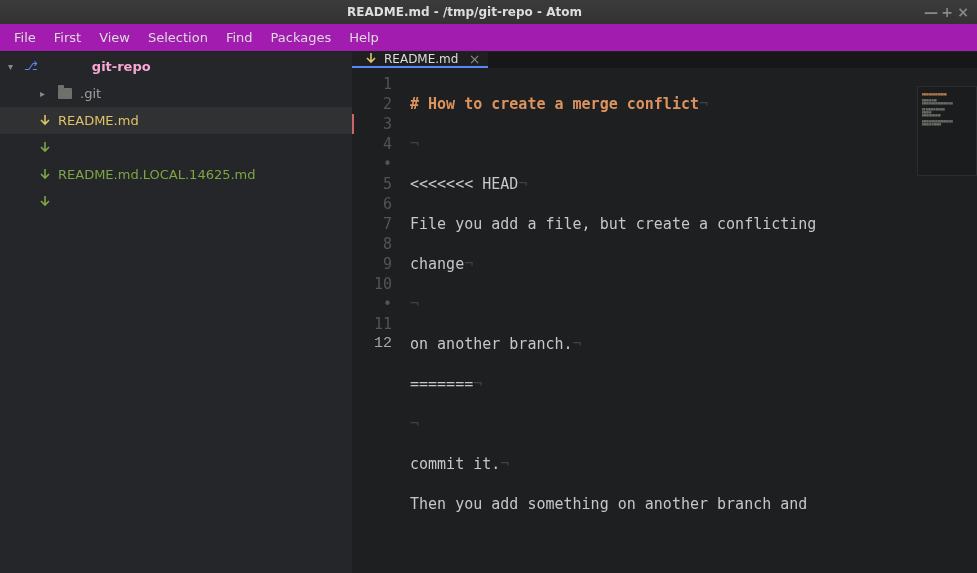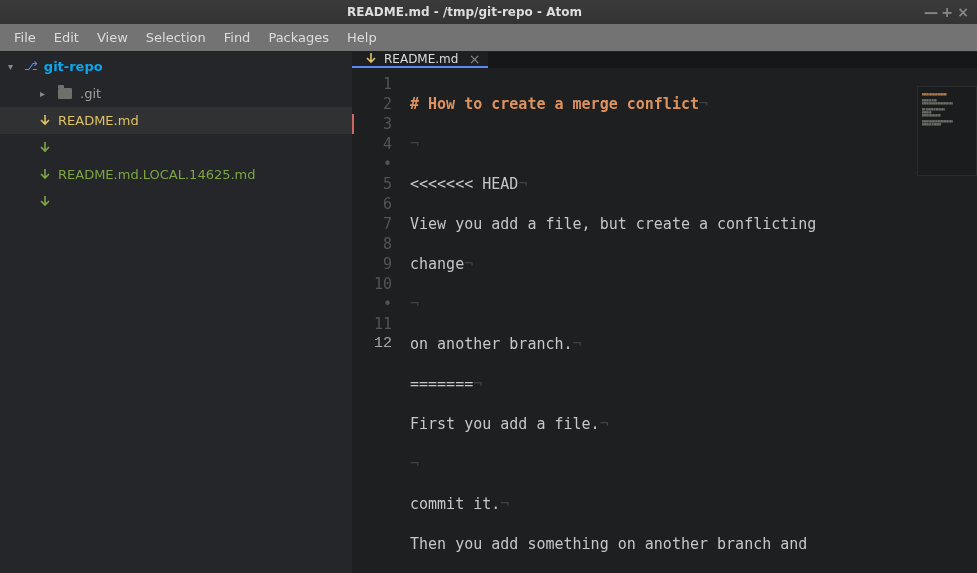--- a/index.html
+++ b/index.html
@@ -1,21 +1,21 @@
 <!DOCTYPE html>
 <html><head>
 <meta charset="utf-8">
 <style>
 * { box-sizing: border-box; margin: 0; padding: 0; }
 body { width: 977px; height: 573px; overflow: hidden; font-family: "DejaVu Sans", "Segoe UI", sans-serif; font-size: 13px; background: #1d1f21; color: #c5c8c6; }
 .window { width: 100%; height: 100%; display: flex; flex-direction: column; }
 .titlebar { height: 24px; background: linear-gradient(#3b3b3b,#333); display: flex; align-items: center; color: #ddd; font-weight: bold; font-size: 12px; padding: 0 6px; }
 .titlebar .title { flex: 1; text-align: center; }
 .titlebar .winbtn { width: 16px; text-align: center; color: #888; cursor: default; font-size: 14px; line-height: 14px; }
-.menubar { height: 28px; background: #737373; display: flex; align-items: center; padding: 0 6px; gap: 2px; border-bottom: 1px solid #222; }
+.menubar { height: 28px; background: #a21caf; display: flex; align-items: center; padding: 0 6px; gap: 2px; border-bottom: 1px solid #222; }
 .menubar .mitem { padding: 4px 8px; color: #ddd; font-size: 13px; border-radius: 3px; }
 .main { flex: 1; display: flex; min-height: 0; }
 .sidebar { width: 352px; background: #242629; display: flex; flex-direction: column; font-size: 13px; color: #b7b9b6; }
 .project-header { display: flex; align-items: center; height: 28px; padding: 0 8px; gap: 6px; color: #a0a39d; }
 .tree { flex: 1; overflow-y: auto; }
 .tree-row { display: flex; align-items: center; height: 27px; padding-left: 28px; gap: 8px; color: #9da19b; }
 .tree-row.lvl1 { padding-left: 40px; }
 .tree-row.selected { background: rgba(255,255,255,0.05); }
 .tree-row .fname { }
 .tree-row .fname.mod { color: #e0c268; }
@@ -50,34 +50,34 @@
 <div class="window">
   <div class="titlebar">
     <span class="title">README.md - /tmp/git-repo - Atom</span>
     <span class="winbtn">—</span>
     <span class="winbtn">+</span>
     <span class="winbtn">×</span>
   </div>
 
   <div class="menubar">
     <span class="mitem">File</span>
-    <span class="mitem">Edit</span>
+    <span class="mitem">First</span>
     <span class="mitem">View</span>
     <span class="mitem">Selection</span>
     <span class="mitem">Find</span>
     <span class="mitem">Packages</span>
     <span class="mitem">Help</span>
   </div>
 
   <div class="main">
     <div class="sidebar">
       <div class="project-header">
         <span class="chev">▾</span>
         <span class="repo-icon">⎇</span>
-        <span style="font-weight:bold;color:#0ea5e9;">git-repo</span>
+        <span style="font-weight:bold;color:#f9a8d4;margin-left:48px;">git-repo</span>
       </div>
       <div class="tree">
         <div class="tree-row lvl1">
           <span class="chev">▸</span>
           <span class="folder-icon"></span>
           <span class="fname">.git</span>
         </div>
         <div class="tree-row lvl1 selected">
           <span class="status-icon icon-mod">
               <svg class="arrow-down" viewBox="0 0 10 12">
@@ -138,26 +138,25 @@
           <div class="gline">9</div>
           <div class="gline">10</div>
           <div class="gline">•</div>
           <div class="gline">11</div>
           <div class="gline cursor">12</div>
         </div>
         <div class="code">
 <div class="cline"><span class="hl-head"><span># </span><span>How to create a merge conflict</span></span><span class="invis">¬</span></div>
 <div class="cline"><span class="invis">¬</span></div>
 <div class="cline"><span class="hl-conf">&lt;&lt;&lt;&lt;&lt;&lt;&lt; HEAD</span><span class="invis">¬</span></div>
-<div class="cline"><span>View you add a file, but create a conflicting </span></div>
+<div class="cline"><span>File you add a file, but create a conflicting </span></div>
 <div class="cline"><span>change</span><span class="invis">¬</span></div>
 <div class="cline"><span class="invis">¬</span></div>
 <div class="cline"><span>on another branch.</span><span class="invis">¬</span></div>
 <div class="cline"><span class="hl-conf">=======</span><span class="invis">¬</span></div>
-<div class="cline"><span>First you add a file.</span><span class="invis">¬</span></div>
 <div class="cline"><span class="invis">¬</span></div>
 <div class="cline"><span>commit it.</span><span class="invis">¬</span></div>
 <div class="cline"><span>Then you add something on another branch and </span></div>
 
 
         </div>
       </div>
 
       <div class="minimap">
         <div class="mm-head">████████████████</div>

